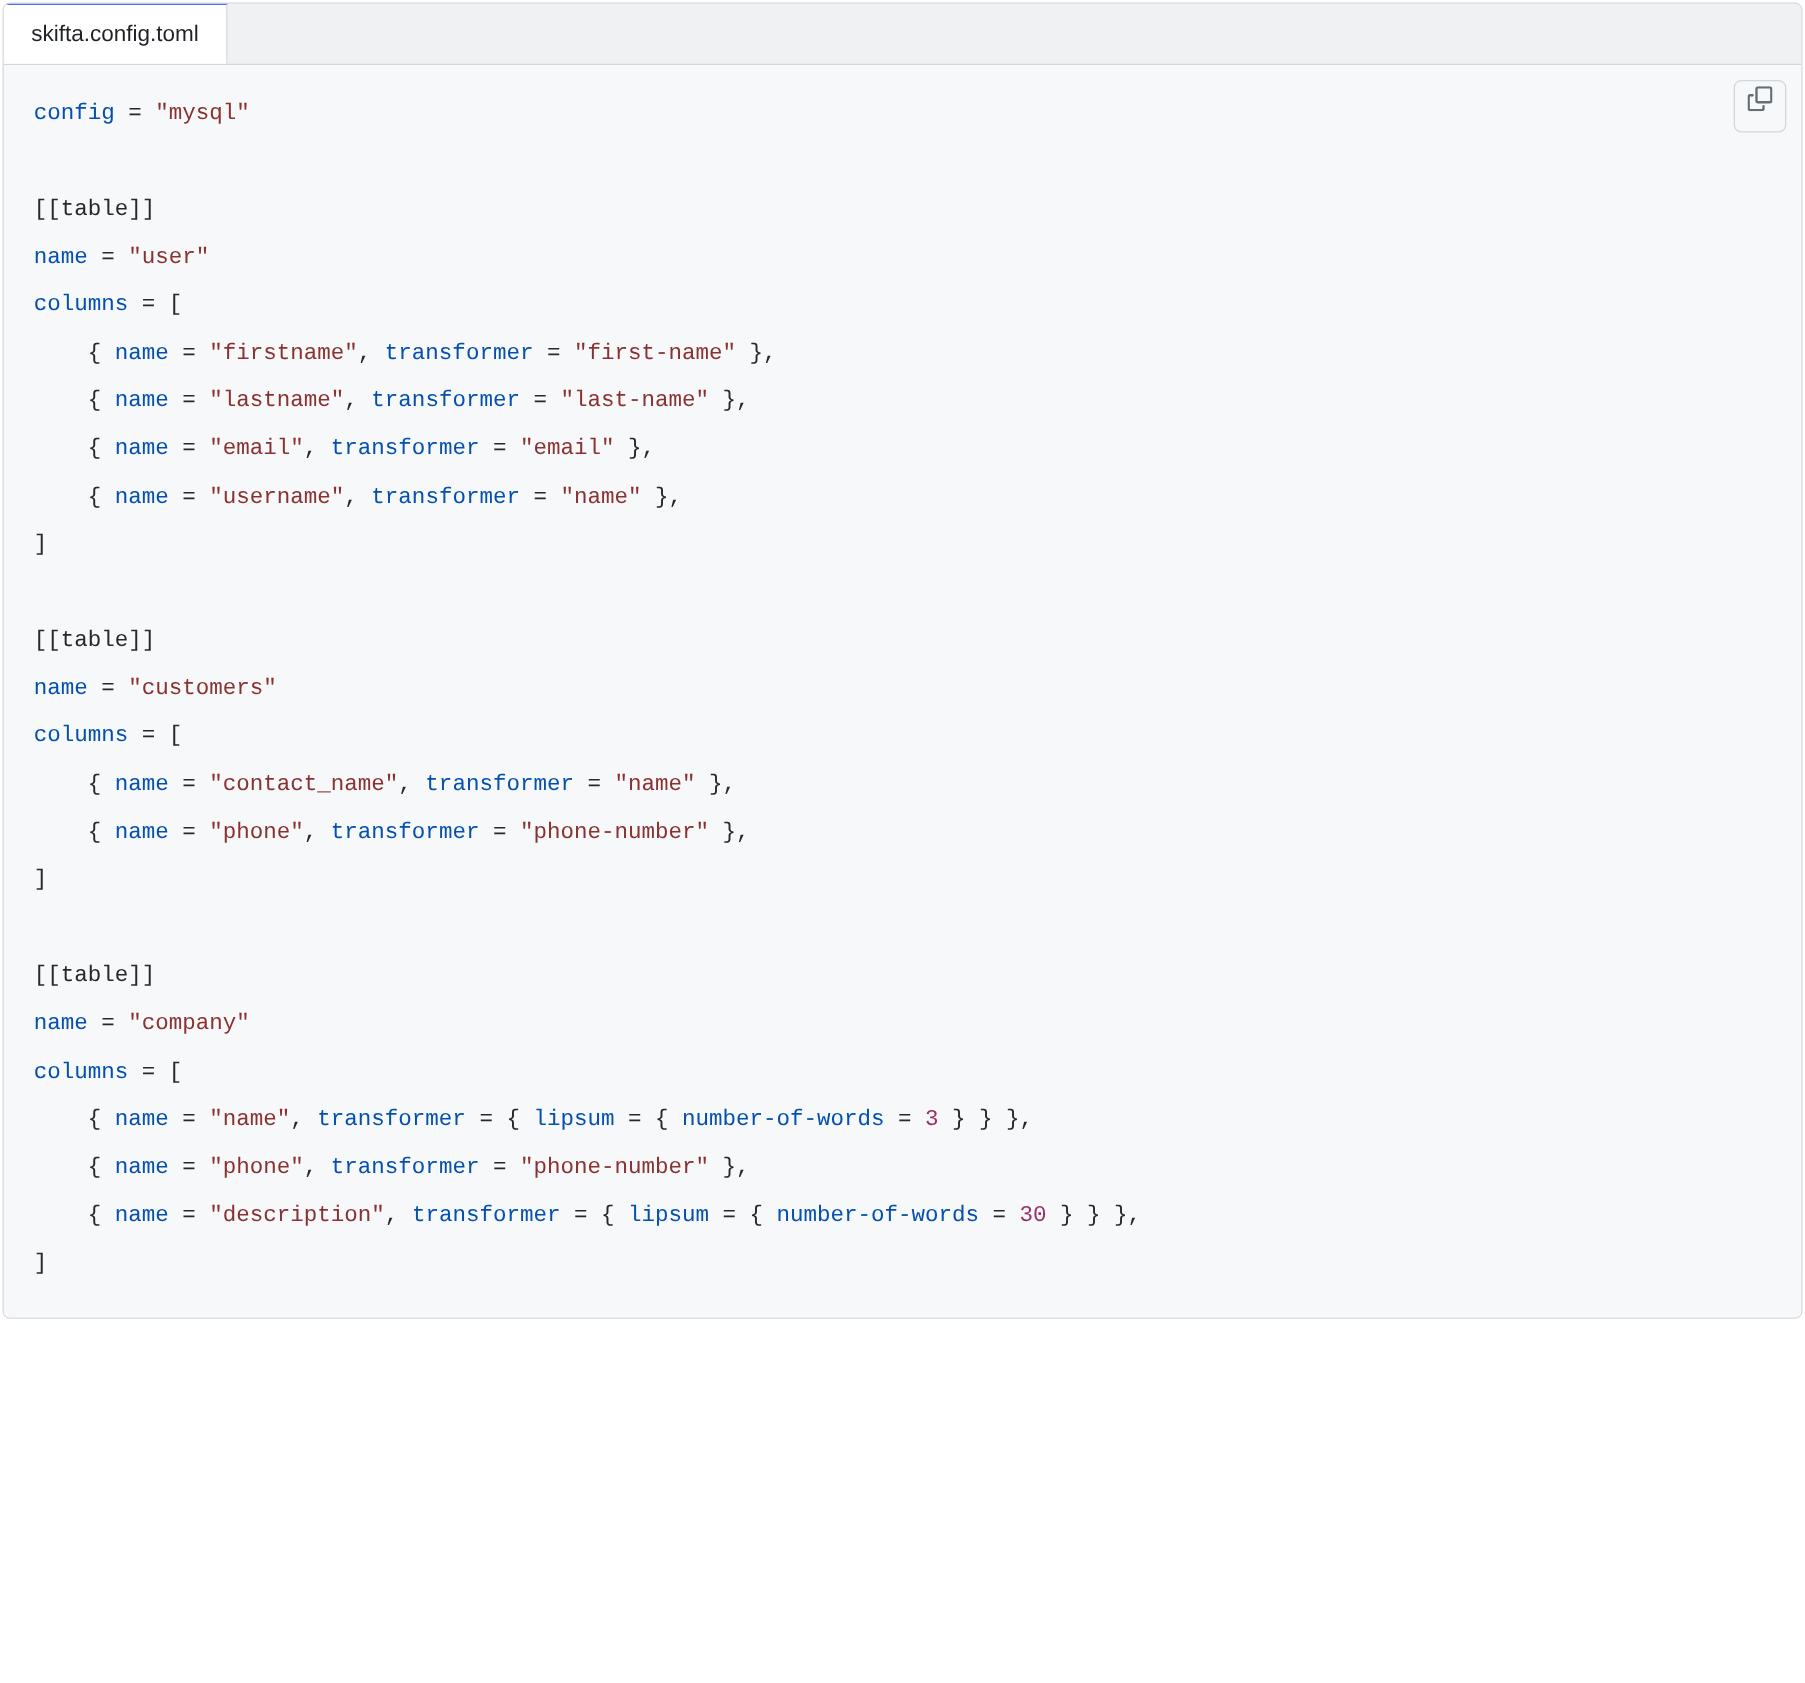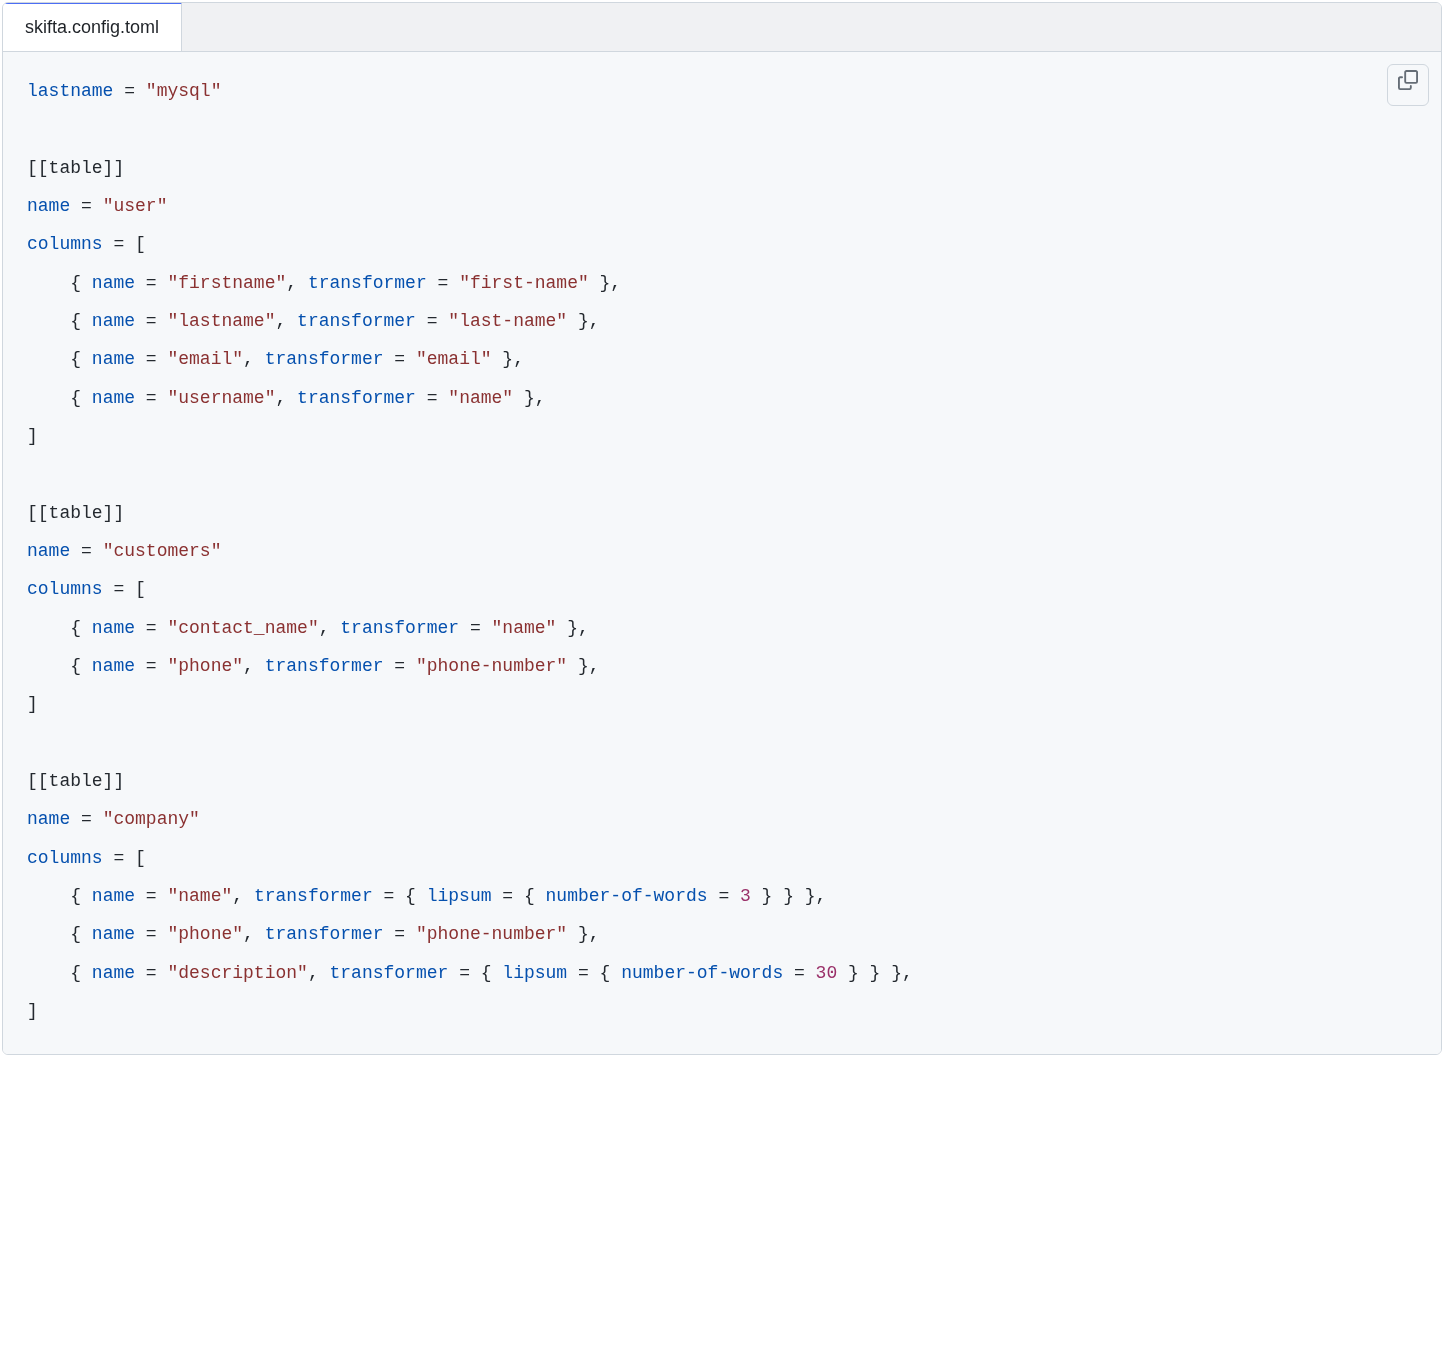--- a/index.html
+++ b/index.html
@@ -84,21 +84,21 @@
   </div>
   <div class="code-area">
     <div class="copy-btn">
       <span>
         <svg viewBox="0 0 16 16" fill="currentColor">
           <path d="M0 6.75C0 5.784.784 5 1.75 5h1.5a.75.75 0 0 1 0 1.5h-1.5a.25.25 0 0 0-.25.25v7.5c0 .138.112.25.25.25h7.5a.25.25 0 0 0 .25-.25v-1.5a.75.75 0 0 1 1.5 0v1.5A1.75 1.75 0 0 1 9.25 16h-7.5A1.75 1.75 0 0 1 0 14.25Z"></path>
           <path d="M5 1.75C5 .784 5.784 0 6.75 0h7.5C15.216 0 16 .784 16 1.75v7.5A1.75 1.75 0 0 1 14.25 11h-7.5A1.75 1.75 0 0 1 5 9.25Zm1.75-.25a.25.25 0 0 0-.25.25v7.5c0 .138.112.25.25.25h7.5a.25.25 0 0 0 .25-.25v-7.5a.25.25 0 0 0-.25-.25Z"></path>
         </svg>
       </span>
     </div>
-    <pre id="code-pre"><span class="key">lastname</span><span class="pun"> = </span><span class="str">"mysql"</span>
+    <pre id="code-pre"><span class="key">config</span><span class="pun"> = </span><span class="str">"mysql"</span>
 
 <span class="pun">[[table]]</span>
 <span class="key">name</span><span class="pun"> = </span><span class="str">"user"</span>
 <span class="key">columns</span><span class="pun"> = </span><span class="pun">[</span>
     <span class="pun">{ </span><span class="key">name</span><span class="pun"> = </span><span class="str">"firstname"</span><span class="pun">, </span><span class="key">transformer</span><span class="pun"> = </span><span class="str">"first-name"</span><span class="pun"> },</span>
     <span class="pun">{ </span><span class="key">name</span><span class="pun"> = </span><span class="str">"lastname"</span><span class="pun">, </span><span class="key">transformer</span><span class="pun"> = </span><span class="str">"last-name"</span><span class="pun"> },</span>
     <span class="pun">{ </span><span class="key">name</span><span class="pun"> = </span><span class="str">"email"</span><span class="pun">, </span><span class="key">transformer</span><span class="pun"> = </span><span class="str">"email"</span><span class="pun"> },</span>
     <span class="pun">{ </span><span class="key">name</span><span class="pun"> = </span><span class="str">"username"</span><span class="pun">, </span><span class="key">transformer</span><span class="pun"> = </span><span class="str">"name"</span><span class="pun"> },</span>
 <span class="pun">]</span>
 

